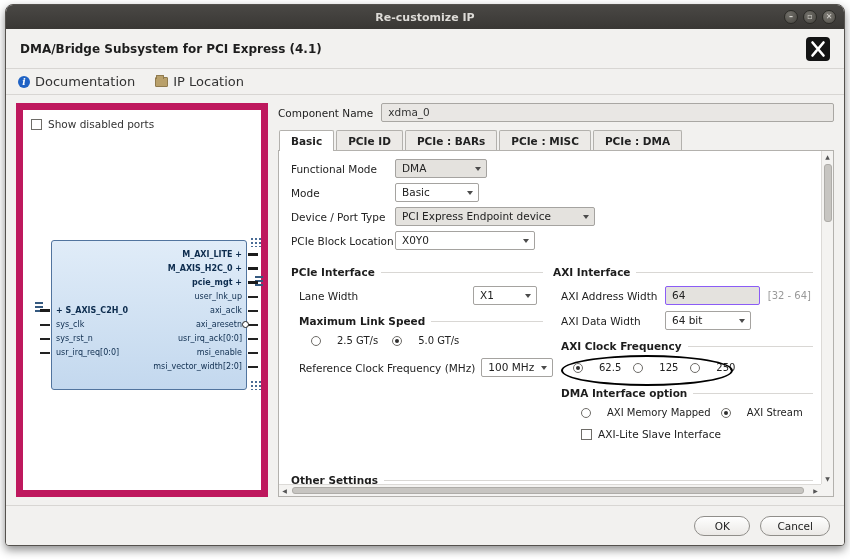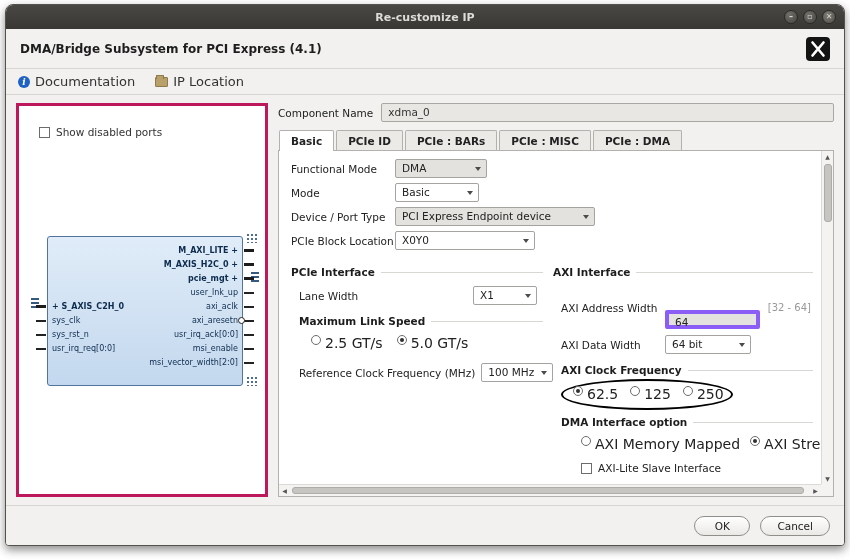--- a/index.html
+++ b/index.html
@@ -43,21 +43,21 @@
   .info-ic {
     width:12px; height:12px; border-radius:50%; background:#1f62c4; color:#fff;
     font-size:9px; font-weight:bold; line-height:12px; text-align:center; font-family:"DejaVu Serif","Liberation Serif",serif;
   }
   .info-ic::before { content:"i"; }
   .folder-ic { width:13px; height:10px; background:#b9a06a; border:1px solid #8f7a4d; border-radius:1px; position:relative; }
   .folder-ic::before { content:""; position:absolute; top:-3px; left:0; width:6px; height:3px; background:#b9a06a; border:1px solid #8f7a4d; border-bottom:none; border-radius:1px 1px 0 0; }
   
   .contentrow { flex:1; display:flex; gap:10px; padding:8px 10px; background:#f2f1ef; min-height:0; }
   .leftpanel {
-    width:252px; flex:0 0 252px; background:#fff; border:3px solid #be185d; position:relative; padding:20px;
+    width:252px; flex:0 0 252px; background:#fff; border:7px solid #be185d; position:relative; padding:8px;
   }
   .chkrow { display:flex; align-items:center; gap:6px; font-size:10.5px; color:#333; }
   .cb { width:11px; height:11px; border:1px solid #6e6c68; background:#fff; display:inline-block; flex:0 0 11px; }
   
   .blockwrap { position:absolute; left:28px; top:130px; width:196px; height:150px; }
   .ipblock {
     position:absolute; inset:0; background:linear-gradient(#e0ecf8,#c3d8ee);
     border:1.5px solid #51749e; border-radius:3px;
   }
   .pcol { position:absolute; width:100%; font-size:8px; color:#0d2c4e; }
@@ -102,32 +102,32 @@
   .select {
     position:relative; display:inline-block; height:19px; line-height:17px;
     border:1px solid #a5a3a0; background:#fff; border-radius:2px;
     padding:0 18px 0 6px; font-size:10.5px; color:#222; vertical-align:middle; white-space:nowrap; cursor:default;
   }
   .select.gray { background:#e4e2de; }
   .car { position:absolute; right:5px; top:50%; margin-top:-2px;
     border-left:3.5px solid transparent; border-right:3.5px solid transparent; border-top:4px solid #4b4b4b; }
   .w-fm{width:92px} .w-mode{width:84px} .w-dpt{width:200px} .w-loc{width:140px}
   .w-lane{width:64px} .w-ref{width:72px} .w-dw{width:86px}
-  .numfield { display:inline-block; width:104px; height:19px; line-height:17px; background:#e4e2de; border:4px solid #8b5cf6; padding:0 6px; font-size:10.5px; border-radius:2px;margin-top:24px; }
+  .numfield { display:inline-block; width:104px; height:19px; line-height:17px; background:#e4e2de; border:1px solid #8b5cf6; padding:0 6px; font-size:10.5px; border-radius:2px; }
   .hint { color:#999; font-size:10px; margin-left:auto; padding-right:2px; white-space:nowrap; }
   .cols { display:flex; align-items:flex-start; }
   .col-l { width:252px; flex:0 0 252px; }
   .col-r { flex:1; margin-left:10px; min-width:0; }
   .sec { display:flex; align-items:center; gap:6px; margin:10px 0 8px; }
   .sec .st { font-size:10.5px; font-weight:bold; color:#1d1d1d; white-space:nowrap; }
   .sec .rule { flex:1; height:1px; background:#d9d7d4; }
   .frow { display:flex; align-items:center; margin:6px 0; }
   .frow.ind { padding-left:8px; }
   .radiorow { display:flex; align-items:center; gap:14px; margin:8px 0; position:relative; }
-  .radio { display:inline-flex; align-items:flex-start; gap:4px; font-size:14px; color:#222; cursor:default; white-space:nowrap; }
+  .radio { display:inline-flex; align-items:center; gap:16px; font-size:10px; color:#222; cursor:default; white-space:nowrap; }
   .rb { width:10px; height:10px; border:1px solid #6e6c68; border-radius:50%; background:#fff; display:inline-block; position:relative; flex:0 0 10px; }
   .radio.checked .rb::after { content:""; position:absolute; inset:2px; background:#2f2f2f; border-radius:50%; }
   .ellipse {
     position:absolute; left:-2px; top:-7px; width:172px; height:31px;
     border:2.5px solid #000; border-radius:50%; pointer-events:none;
   }
   .cbrow { display:flex; align-items:center; gap:6px; font-size:10.5px; margin-top:12px; }
   
   .vscroll { position:absolute; top:0; right:0; bottom:12px; width:12px; background:#f4f3f1; border-left:1px solid #dcdad7; }
   .hscroll { position:absolute; left:0; right:12px; bottom:0; height:12px; background:#f4f3f1; border-top:1px solid #dcdad7; display:flex; align-items:center; }

